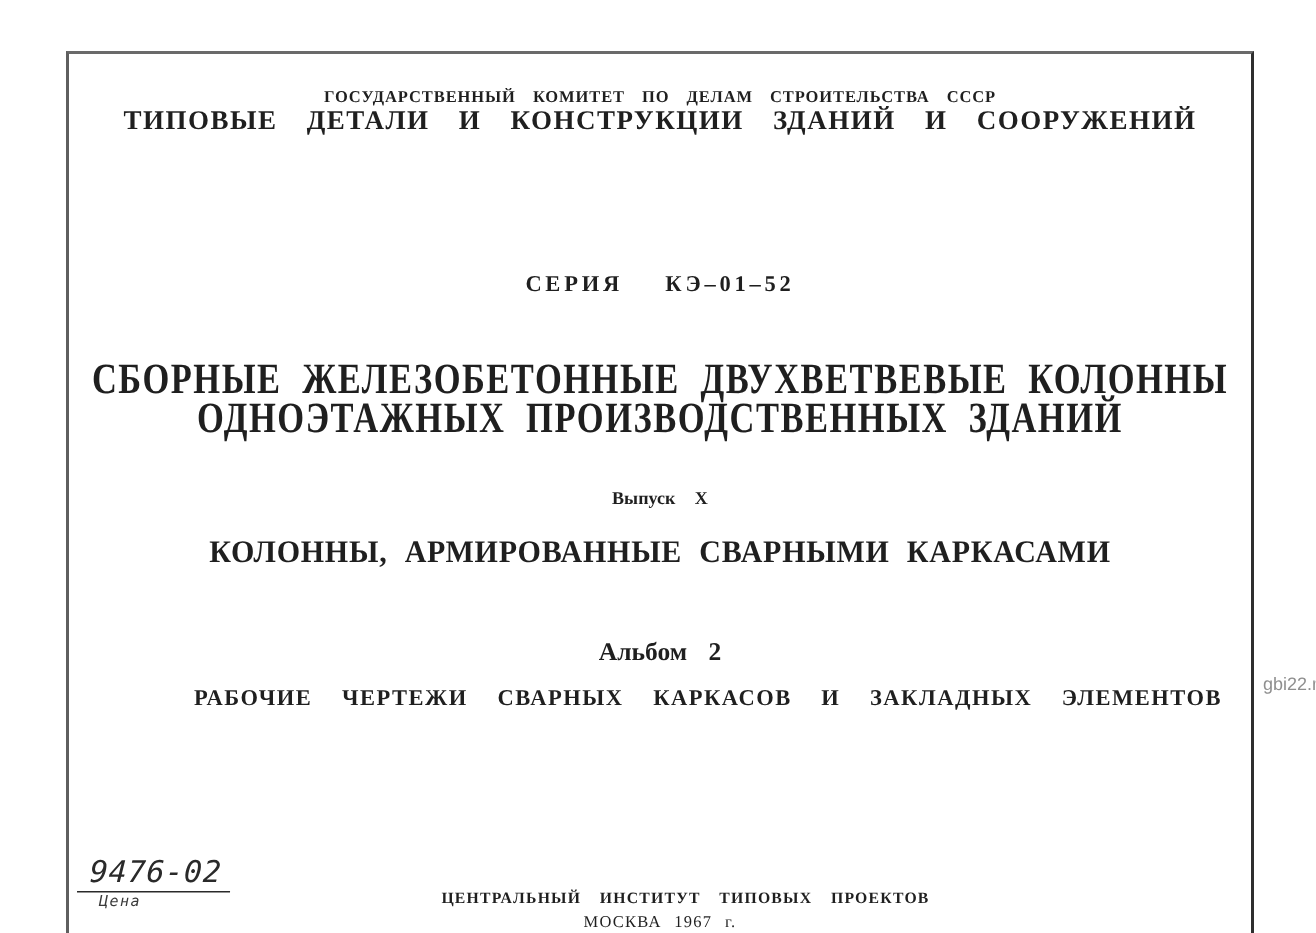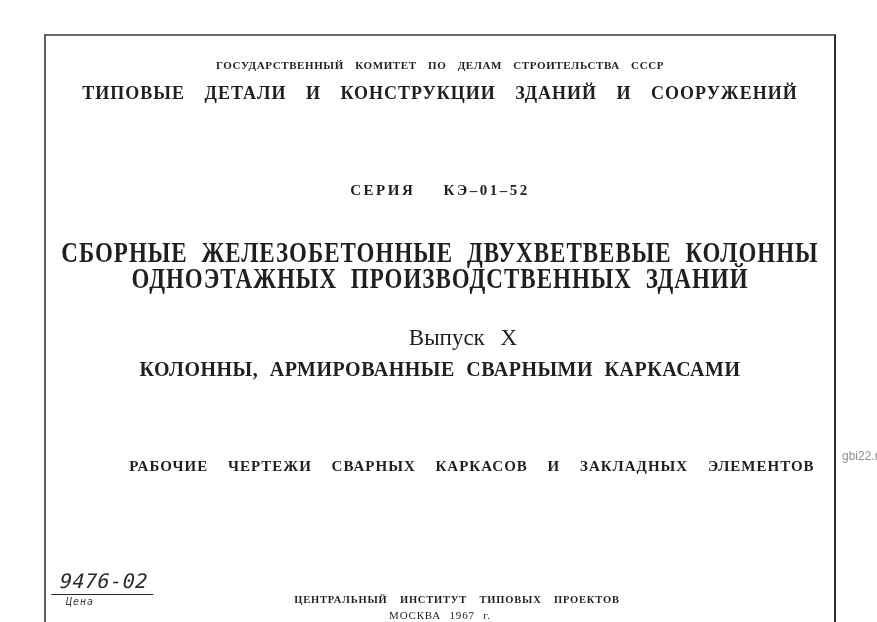--- a/index.html
+++ b/index.html
@@ -40,21 +40,21 @@
     color: #1f1f1f;
   }
   .org-line {
     top: 39px;
     font-size: 11px;
     font-weight: bold;
     letter-spacing: 0.6px;
     word-spacing: 8px;
   }
   .series-header {
-    top: 63px;
+    top: 50px;
     font-size: 18px;
     font-weight: bold;
     letter-spacing: 1px;
     word-spacing: 14px;
   }
   .series-line {
     top: 162px;
     font-size: 15px;
     font-weight: bold;
     letter-spacing: 2.5px;
@@ -65,24 +65,23 @@
     font-weight: bold;
     letter-spacing: 1px;
     word-spacing: 7px;
     transform: scaleY(1.25);
     transform-origin: center top;
   }
   .title-line-1 { top: 217px; }
   .title-line-2 { top: 243px; }
   .issue-line {
     top: 305px;
-    font-size: 23px;
-    font-weight: normal;
+    font-size: 12px;
+    font-weight: bold;
     word-spacing: 10px;
-    padding-left: 23px;
   }
   .issue-subtitle {
     top: 337px;
     font-size: 20px;
     font-weight: bold;
     letter-spacing: 0.5px;
     word-spacing: 6px;
     transform: scaleY(1.05);
     transform-origin: center top;
   }
@@ -165,20 +164,21 @@
   <div class="center-line series-line">СЕРИЯ КЭ–01–52</div>
 
   <div class="center-line title-line title-line-1">СБОРНЫЕ ЖЕЛЕЗОБЕТОННЫЕ ДВУХВЕТВЕВЫЕ КОЛОННЫ</div>
 
   <div class="center-line title-line title-line-2">ОДНОЭТАЖНЫХ ПРОИЗВОДСТВЕННЫХ ЗДАНИЙ</div>
 
   <div class="center-line issue-line">Выпуск X</div>
 
   <div class="center-line issue-subtitle">КОЛОННЫ, АРМИРОВАННЫЕ СВАРНЫМИ КАРКАСАМИ</div>
 
+  <div class="center-line album-line">Альбом 2</div>
 
   <div class="center-line album-subtitle">РАБОЧИЕ ЧЕРТЕЖИ СВАРНЫХ КАРКАСОВ И ЗАКЛАДНЫХ ЭЛЕМЕНТОВ</div>
 
   <div class="stamp-block">
     <span class="stamp-number">9476-02</span>
     <div class="stamp-caption">Цена</div>
   </div>
 
   <div class="center-line publisher-line">ЦЕНТРАЛЬНЫЙ ИНСТИТУТ ТИПОВЫХ ПРОЕКТОВ</div>
 

